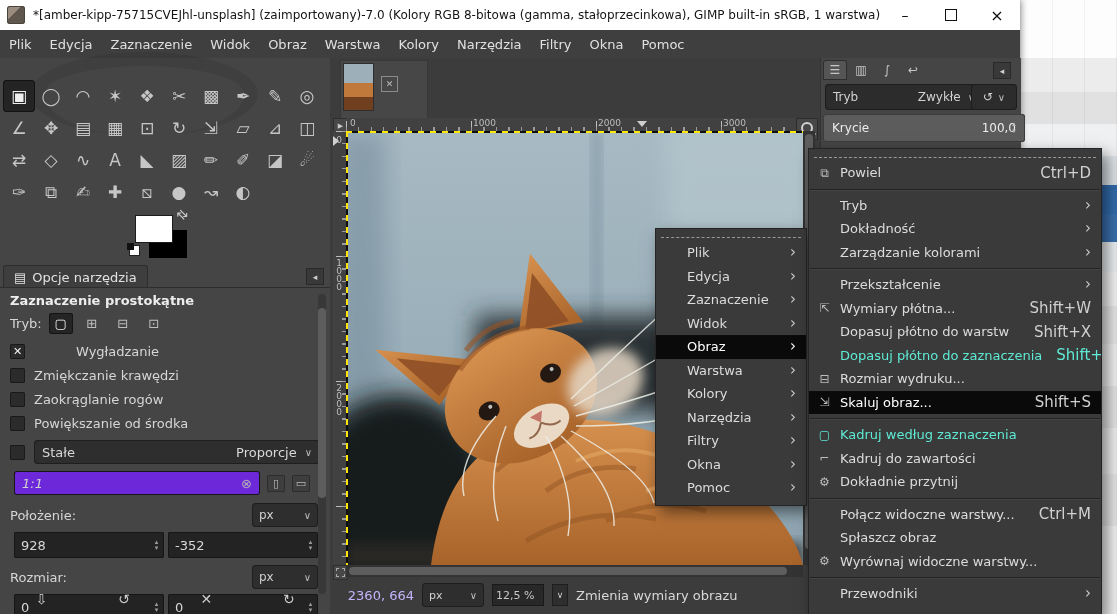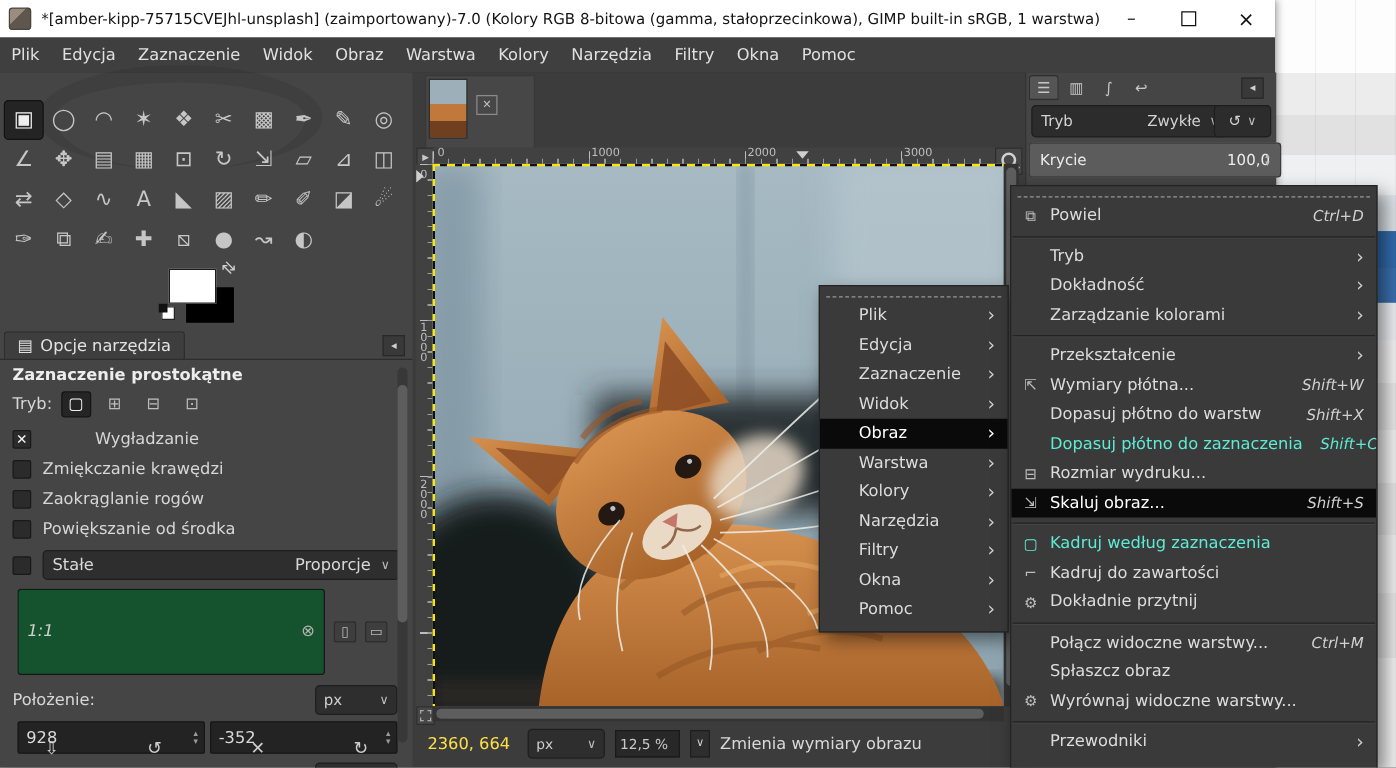--- a/index.html
+++ b/index.html
@@ -55,22 +55,22 @@
   .modebtn{width:24px;height:21px;display:flex;align-items:center;justify-content:center;font-size:13px;color:#bdbdbd;}
   .modebtn.active{background:#252525;border-radius:3px;box-shadow:inset 0 0 0 1px #141414;color:#eee;}
   .chkrow{display:flex;align-items:center;gap:9px;padding:4.5px 10px;font-size:13px;color:#d6d6d6;}
   .chkbox{width:15px;height:15px;background:#2b2b2b;box-shadow:inset 0 0 0 1px #191919;border-radius:2px;
     display:flex;align-items:center;justify-content:center;color:#f2f2f2;font-size:11px;}
   #fixedrow{display:flex;align-items:center;gap:9px;padding:5px 10px 4px;}
   #fixedfield{flex:1;height:24px;background:#2e2e2e;border-radius:4px;box-shadow:inset 0 0 0 1px #1e1e1e;
     display:flex;align-items:center;padding:0 8px;font-size:13px;color:#d8d8d8;}
   #fixedfield .opt{margin-left:auto;display:flex;gap:8px;align-items:center;}
   #ratiorow{display:flex;align-items:center;gap:7px;padding:3px 10px 4px 14px;}
-  #ratiofield{width:230px;height:41px;background:#14532d;border-radius:3px;box-shadow:inset 0 0 0 1px #171717;
-    display:flex;align-items:center;padding:14px 8px;font-size:13px;font-style:italic;color:#d0d0d0;}
+  #ratiofield{width:230px;height:24px;background:#6d28d9;border-radius:3px;box-shadow:inset 0 0 0 1px #171717;
+    display:flex;align-items:center;padding:0 8px;font-size:13px;font-style:italic;color:#d0d0d0;}
   #ratiofield .clr{margin-left:auto;font-style:normal;color:#b5b5b5;font-size:13px;}
   .minibtn{width:18px;height:17px;display:flex;align-items:center;justify-content:center;color:#b9b9b9;font-size:11px;
     background:#3e3e3e;border-radius:2px;box-shadow:inset 0 0 0 1px #2c2c2c;}
   .lblrow{display:flex;align-items:center;padding:4px 12px 3px 10px;font-size:13px;color:#d6d6d6;}
   .unitdd{margin-left:auto;width:52px;height:24px;background:#2e2e2e;border-radius:4px;box-shadow:inset 0 0 0 1px #1e1e1e;
     display:flex;align-items:center;justify-content:space-between;padding:0 7px;font-size:12px;color:#d0d0d0;}
   .fieldsrow{display:flex;gap:4px;padding:2px 12px 3px 14px;}
   .spinfield{flex:1;height:26px;background:#232323;box-shadow:inset 0 0 0 1px #161616;border-radius:2px;
     display:flex;align-items:center;font-size:13px;color:#d8d8d8;}
   .spinfield .val{flex:1;padding-left:7px;}
@@ -114,21 +114,21 @@
     background:repeating-linear-gradient(90deg,#ffe600 0 6px,#101010 6px 12px);}
   #viewport::after{content:"";position:absolute;left:0;top:0;width:2px;height:100%;z-index:5;
     background:repeating-linear-gradient(180deg,#ffe600 0 6px,#101010 6px 12px);}
   #vscroll{position:absolute;left:473px;top:73px;width:12px;height:434px;background:#333;}
   #vscroll .thumb{position:absolute;left:2px;top:3px;width:8px;height:415px;background:#5e5e5e;border-radius:4px;}
   #qmask{position:absolute;left:3px;top:507px;width:13px;height:13px;background:#474747;border:1px solid #2e2e2e;}
   #qmask::after{content:"";position:absolute;left:2px;top:2px;width:7px;height:7px;border:1px dashed #a9a9a9;}
   #hscroll{position:absolute;left:16px;top:507px;width:457px;height:12px;background:#333;}
   #hscroll .thumb{position:absolute;left:3px;top:2px;width:438px;height:8px;background:#5e5e5e;border-radius:4px;}
   #statusbar{position:absolute;left:6px;top:523px;width:480px;height:28px;display:flex;align-items:center;gap:8px;}
-  #statuspos{width:78px;font-size:13px;color:#fde047;text-align:center;}
+  #statuspos{width:78px;font-size:13px;color:#c4b5fd;text-align:right;}
   #statusunit{width:48px;height:24px;background:#2e2e2e;border-radius:4px;box-shadow:inset 0 0 0 1px #1e1e1e;
     display:flex;align-items:center;justify-content:space-between;padding:0 7px;font-size:11px;color:#d0d0d0;}
   #zoomfield{width:44px;height:22px;background:#282828;box-shadow:inset 0 0 0 1px #191919;display:flex;align-items:center;
     padding:0 4px;font-size:11px;color:#c8c8c8;}
   #zoomdd{width:16px;height:22px;background:#2e2e2e;box-shadow:inset 0 0 0 1px #1e1e1e;color:#cfcfcf;font-size:9px;
     display:flex;align-items:center;justify-content:center;}
   #statusmsg{font-size:13px;color:#d8d8d8;white-space:nowrap;}
 
   
   #rdock{position:absolute;left:820px;top:58px;width:200px;height:556px;background:#454545;border-left:1px solid #333;}
@@ -146,21 +146,21 @@
   #opacityrow .val{margin-left:auto;}
   #opacityspin{position:absolute;left:188px;top:56px;width:10px;height:28px;display:flex;flex-direction:column;
     align-items:center;justify-content:center;line-height:7px;font-size:7px;color:#bdbdbd;}
 
   
   .menu{position:absolute;background:#3a3a3a;border:1px solid #242424;box-shadow:5px 6px 14px rgba(0,0,0,.5);z-index:20;}
   .tear{height:5px;margin:3px 5px 3px;border-bottom:1px dashed #989898;}
   .mrow{display:flex;align-items:center;height:23.5px;padding:0 10px 0 0;font-size:13px;color:#dcdcdc;}
   .mrow .mico{width:31px;text-align:center;font-size:12px;color:#bdbdbd;flex:none;}
   .mrow .mlab{flex:1;white-space:nowrap;}
-  .mrow .mright{margin-left:14px;font-size:12px;color:#d0d0d0;font-style:italic;}
+  .mrow .mright{margin-left:14px;font-size:15px;color:#d0d0d0;}
   .mrow .chev{margin-left:14px;font-size:15px;color:#cfcfcf;line-height:1;}
   .mrow.hl{background:#0a0a0a;color:#fff;}
   .mrow.hl .chev{color:#fff;}
   .mrow.dis,.mrow.dis .mright,.mrow.dis .mico{color:#5eead4;}
   .msep{height:9px;position:relative;}
   .msep::after{content:"";position:absolute;left:1px;right:1px;top:4px;border-top:1px solid #232323;
     box-shadow:0 1px 0 rgba(255,255,255,.05);}
   #ctxmenu{left:655px;top:228px;width:150px;padding-bottom:5px;}
   #submenu{left:808px;top:148px;width:292px;height:465px;overflow:hidden;}
 </style>

